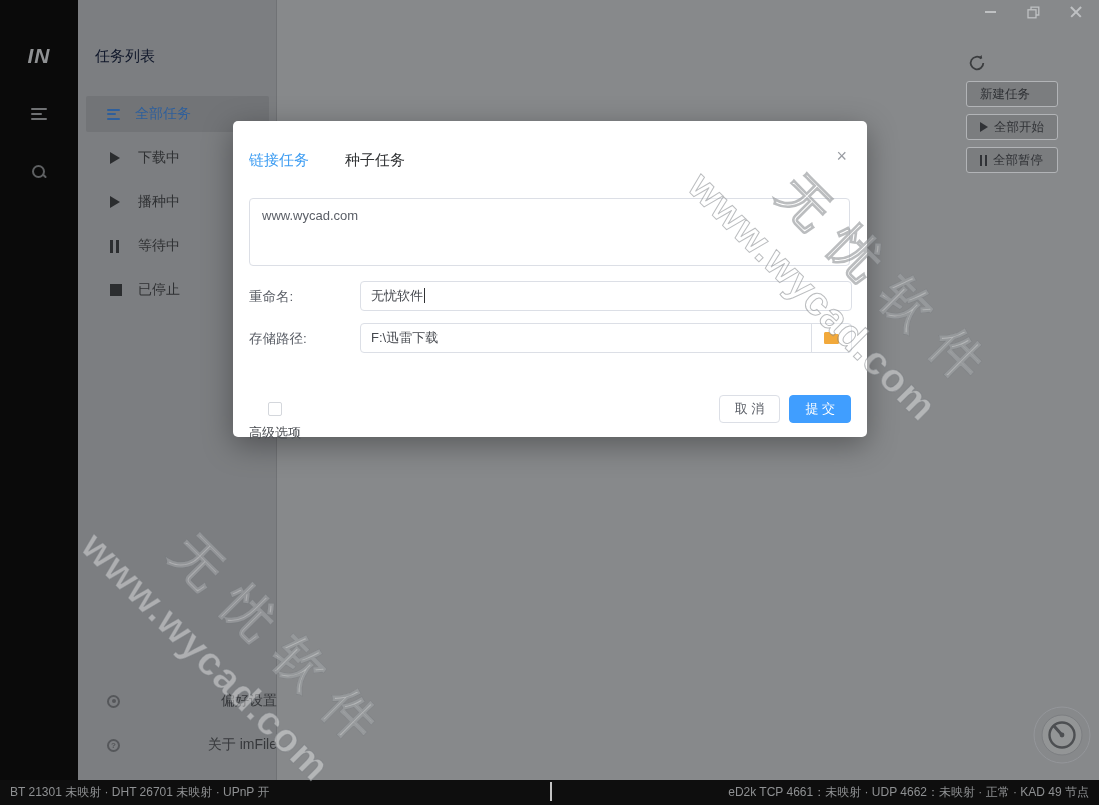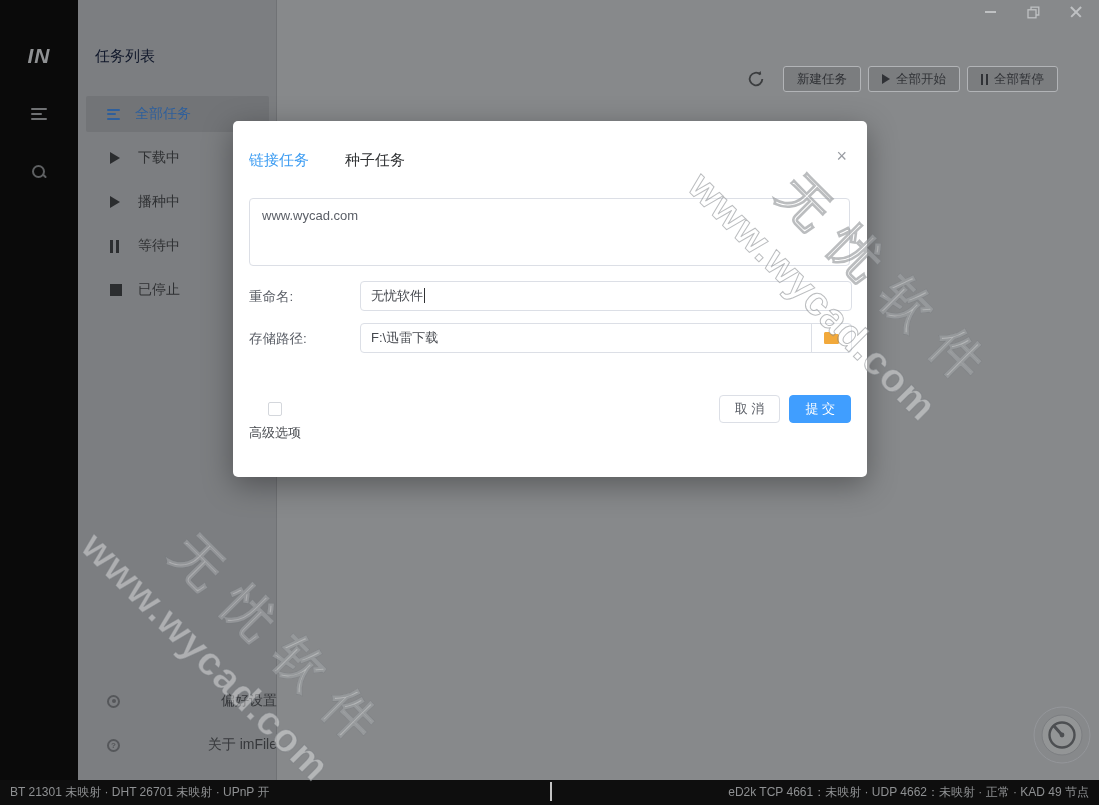--- a/index.html
+++ b/index.html
@@ -35,21 +35,21 @@
   .ico-stop { width:12px; height:12px; background:currentColor; }
   .side-footer { position:absolute; left:0; bottom:17px; width:199px; }
   .foot-item { height:36px; display:flex; align-items:center; padding-left:29px; color:#37393c; font-size:14px; margin-top:8px;justify-content:space-between; }
   .foot-item .fico { width:20px; margin-right:7px; display:flex; align-items:center; color:#55575a; }
   .ico-gear { position:relative; width:13px; height:13px; border:2px solid currentColor; border-radius:50%; }
   .ico-gear::after { content:""; position:absolute; left:2.5px; top:2.5px; width:4px; height:4px; background:currentColor; border-radius:50%; }
   .ico-about { width:13px; height:13px; border:2px solid currentColor; border-radius:50%; font-size:8px; font-weight:700; display:flex; align-items:center; justify-content:center; color:currentColor; }
 
   
   .main { position:absolute; left:278px; top:0; right:0; height:780px; background:#87898b; }
-  .toolbar { position:absolute; top:66px; right:41px; display:flex; align-items:center; gap:7px; }
+  .toolbar { position:absolute; top:52px; right:41px; display:flex; gap:7px;flex-direction:column; }
   .refresh { width:22px; height:22px; margin-right:9px; display:flex; align-items:center; justify-content:center; }
   .tbtn { height:26px; padding:0 13px; display:flex; align-items:center; gap:6px; background:#7b7d7f;
     border:1px solid #b2b4b7; border-radius:3px; font-size:12.5px; color:#303236; }
   .tbtn .ico-play { border-left-width:8px; border-top-width:5px; border-bottom-width:5px; }
   .tbtn .ico-pause { width:7px; height:11px; border-left:2px solid currentColor; border-right:2px solid currentColor; }
 
   .win-controls { position:absolute; top:5px; right:16px; display:flex; gap:29px; z-index:4; }
   .wc { width:14px; height:14px; display:flex; align-items:center; justify-content:center; color:#bfc1c3; }
   .ico-min { width:11px; height:0; border-top:2px solid currentColor; }
   .ico-close { position:relative; width:12px; height:12px; }
@@ -58,21 +58,21 @@
   .ico-close::after { transform:rotate(-45deg); }
 
   .fab { position:absolute; right:7px; bottom:40px; width:60px; height:60px; z-index:3; }
 
   
   .statusbar { position:absolute; left:0; bottom:0; width:1099px; height:25px; background:#0e0e0e; z-index:5;
     display:flex; align-items:center; justify-content:space-between; padding:0 10px; font-size:12px; color:#8e9092; }
   .status-divider { position:absolute; left:550px; top:2px; width:2px; height:19px; background:#c2c2c2; }
 
   
-  .dialog { position:absolute; left:233px; top:121px; width:634px; height:356px; background:#ffffff;
+  .dialog { position:absolute; left:233px; top:121px; width:634px; height:316px; background:#ffffff;
     border-radius:5px; box-shadow:0 8px 30px rgba(0,0,0,0.35); z-index:20; }
   .tabs { position:absolute; left:16px; top:30px; display:flex; gap:36px; font-size:15px; }
   .tab { color:#2f3133; cursor:default; }
   .tab.active { color:#3e9df2; }
   .dlg-close { position:absolute; right:20px; top:26px; font-size:18px; color:#9a9da3; line-height:1; }
   .link-area { position:absolute; left:16px; top:77px; width:601px; height:68px; border:1px solid #dcdfe6;
     border-radius:4px; padding:9px 12px; font-size:13px; color:#5a5e66; }
   .frow-label { position:absolute; left:16px; font-size:13.5px; color:#5a5e66; }
   .f-input { position:absolute; left:127px; width:492px; height:30px; border:1px solid #dcdfe6; border-radius:4px;
     font-size:13px; color:#45484e; display:flex; align-items:center; }

